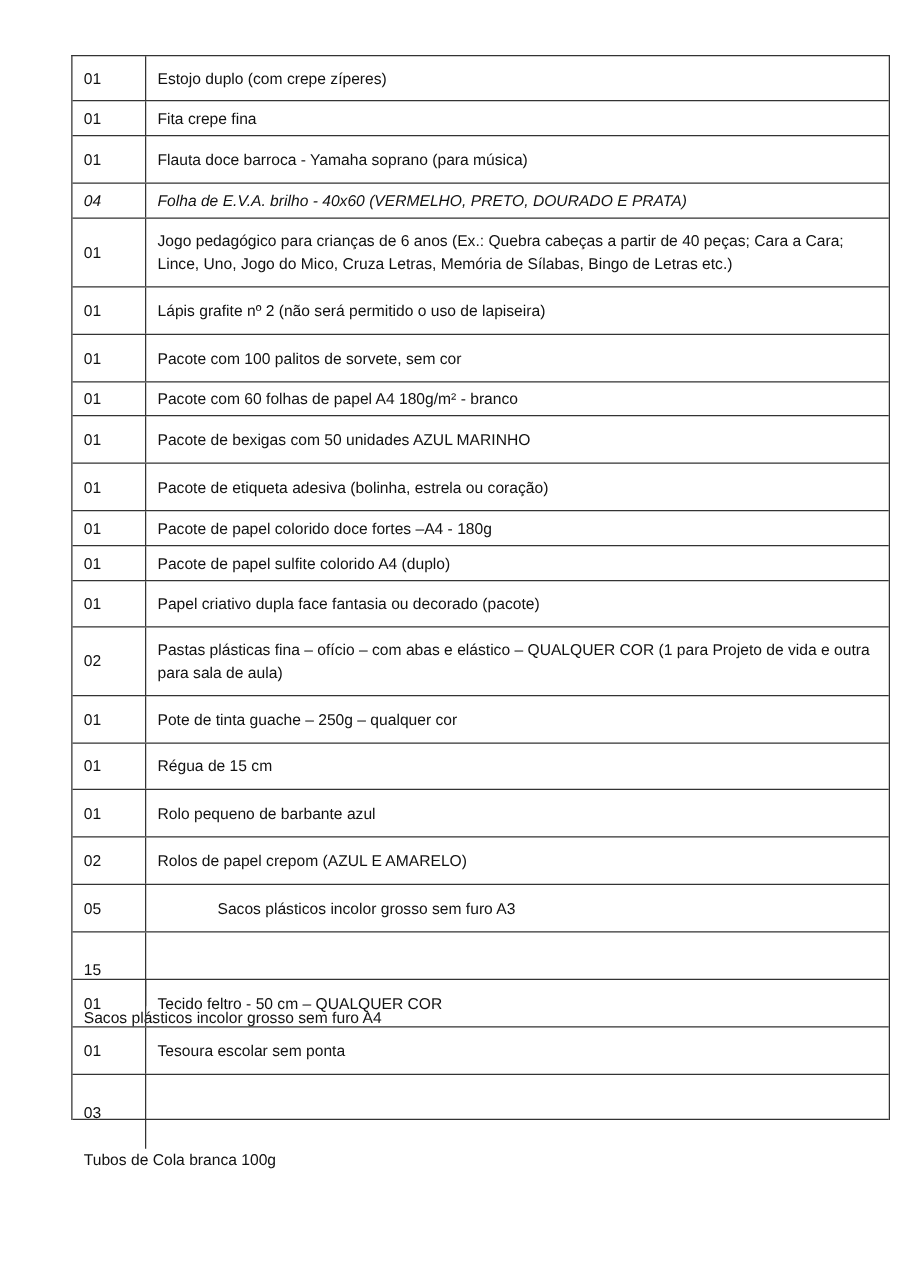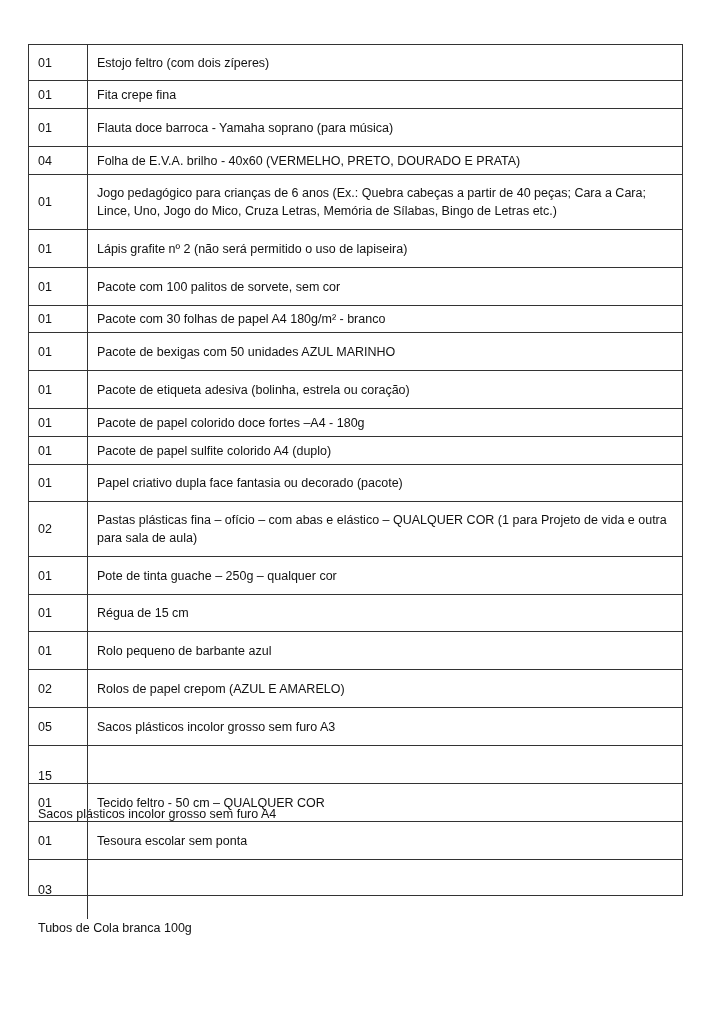--- a/index.html
+++ b/index.html
@@ -1,60 +1,60 @@
 <!DOCTYPE html>
 <html><head>
 <meta charset="utf-8">
 <style>
   html, body { margin: 0; padding: 0; background: #ffffff; }
   body { width: 725px; height: 1024px; position: relative; overflow: hidden;
          font-family: "Liberation Sans", sans-serif; color: #111; }
-  .table { position: absolute; left: 28px; top: 44px; width: 655px;
+  .table { position: absolute; left: 57px; top: 44px; width: 655px;
            border: 1px solid #333; border-bottom: none; box-sizing: border-box; }
   .row { display: flex; border-bottom: 1px solid #333; box-sizing: border-box; }
   .qty { width: 59px; flex: 0 0 59px; border-right: 1px solid #333; box-sizing: border-box;
          display: flex; align-items: center; padding-left: 9px; font-size: 12.5px; }
   .desc { flex: 1; display: flex; align-items: center; padding-left: 9px; padding-right: 8px;
           font-size: 12.5px; line-height: 18px; box-sizing: border-box; }
 </style>
 </head>
 <body>
 
 <div class="table" id="tbl">
     <div class="row" style="height: 36px;">
       <div class="qty">01</div>
-      <div class="desc">Estojo feltro (com dois zíperes)</div>
+      <div class="desc">Estojo duplo (com crepe zíperes)</div>
     </div>
     <div class="row" style="height: 28px;">
       <div class="qty">01</div>
       <div class="desc">Fita crepe fina</div>
     </div>
     <div class="row" style="height: 38px;">
       <div class="qty">01</div>
       <div class="desc">Flauta doce barroca - Yamaha soprano (para música)</div>
     </div>
-    <div class="row" style="height: 28px;">
+    <div class="row" style="height: 28px; font-style: italic;">
       <div class="qty">04</div>
       <div class="desc">Folha de E.V.A. brilho - 40x60 (VERMELHO, PRETO, DOURADO E PRATA)</div>
     </div>
     <div class="row" style="height: 55px;">
       <div class="qty">01</div>
       <div class="desc">Jogo pedagógico para crianças de 6 anos (Ex.: Quebra cabeças a partir de 40 peças; Cara a Cara; Lince, Uno, Jogo do Mico, Cruza Letras, Memória de Sílabas, Bingo de Letras etc.)</div>
     </div>
     <div class="row" style="height: 38px;">
       <div class="qty">01</div>
       <div class="desc">Lápis grafite nº 2 (não será permitido o uso de lapiseira)</div>
     </div>
     <div class="row" style="height: 38px;">
       <div class="qty">01</div>
       <div class="desc">Pacote com 100 palitos de sorvete, sem cor</div>
     </div>
     <div class="row" style="height: 27px;">
       <div class="qty">01</div>
-      <div class="desc">Pacote com 30 folhas de papel A4 180g/m² - branco</div>
+      <div class="desc">Pacote com 60 folhas de papel A4 180g/m² - branco</div>
     </div>
     <div class="row" style="height: 38px;">
       <div class="qty">01</div>
       <div class="desc">Pacote de bexigas com 50 unidades AZUL MARINHO</div>
     </div>
     <div class="row" style="height: 38px;">
       <div class="qty">01</div>
       <div class="desc">Pacote de etiqueta adesiva (bolinha, estrela ou coração)</div>
     </div>
     <div class="row" style="height: 28px;">
@@ -82,21 +82,21 @@
       <div class="desc">Régua de 15 cm</div>
     </div>
     <div class="row" style="height: 38px;">
       <div class="qty">01</div>
       <div class="desc">Rolo pequeno de barbante azul</div>
     </div>
     <div class="row" style="height: 38px;">
       <div class="qty">02</div>
       <div class="desc">Rolos de papel crepom (AZUL E AMARELO)</div>
     </div>
-    <div class="row" style="height: 38px;">
+    <div class="row" style="height: 38px; gap: 48px;">
       <div class="qty">05</div>
       <div class="desc">Sacos plásticos incolor grosso sem furo A3</div>
     </div>
     <div class="row" style="height: 38px; flex-direction: column;">
       <div class="qty">15</div>
       <div class="desc">Sacos plásticos incolor grosso sem furo A4</div>
     </div>
     <div class="row" style="height: 38px;">
       <div class="qty">01</div>
       <div class="desc">Tecido feltro - 50 cm – QUALQUER COR</div>

